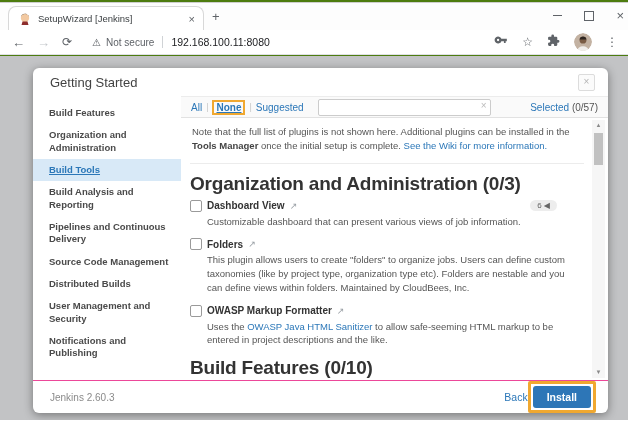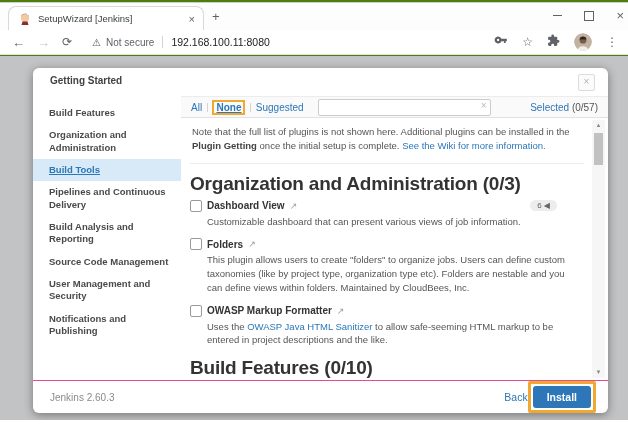--- a/index.html
+++ b/index.html
@@ -36,21 +36,21 @@
   .menu-dots{font-size:12px;color:#5f6368;}
   .avatar{width:18px;height:18px;border-radius:50%;overflow:hidden;}
 
   
   .viewport{position:absolute;left:0;top:56px;width:628px;height:364px;background:#c2c3c5;}
   .bottomstrip{position:absolute;left:0;top:420px;width:628px;height:8px;background:#fff;}
 
   .dialog{position:absolute;left:33px;top:12px;width:575px;height:345px;background:#fff;
           border-radius:6px;box-shadow:0 2px 10px rgba(0,0,0,.4);box-sizing:border-box;}
   .dlg-header{height:28px;position:relative;}
-  .dlg-title{position:absolute;left:17px;top:7px;font-size:10px;font-weight:bold;color:#424242;}
+  .dlg-title{position:absolute;left:17px;top:7px;font-size:13px;font-weight:normal;color:#424242;}
   .dlg-close{position:absolute;right:13px;top:6px;width:15px;height:15px;border:1px solid #dcdcdc;
              border-radius:2px;background:#fbfbfb;color:#b4b4b4;font-size:10px;line-height:14px;
              text-align:center;}
 
   .dlg-body{display:flex;height:284px;}
   .sidebar{width:148px;padding-top:6px;box-sizing:border-box;flex:0 0 auto;}
   .side-item{padding:5px 4px 5px 16px;font-size:9.5px;font-weight:bold;color:#4a4a4a;line-height:1.3;}
   .side-item.selected{background:#d8e9f7;color:#2b77b8;text-decoration:underline;}
 
   .content{flex:1;position:relative;min-width:0;}
@@ -163,23 +163,24 @@
       <div class="dlg-header">
         <span class="dlg-title">Getting Started</span>
         <span class="dlg-close">×</span>
       </div>
 
       <div class="dlg-body">
         <div class="sidebar">
           <div class="side-item">Build Features</div>
           <div class="side-item">Organization and Administration</div>
           <div class="side-item selected">Build Tools</div>
+          <div class="side-item">Build Analysis and Reporting</div>
           <div class="side-item">Pipelines and Continuous Delivery</div>
-          <div class="side-item">Build Analysis and Reporting</div>
           <div class="side-item">Source Code Management</div>
+          <div class="side-item">Distributed Builds</div>
           <div class="side-item">User Management and Security</div>
           <div class="side-item">Notifications and Publishing</div>
         </div>
 
         <div class="content">
           <div class="filterbar">
             <span class="flink">All</span>
             <span class="fsep">|</span>
             <span class="none-wrap"><span class="flink">None</span></span>
             <span class="fsep">|</span>
@@ -189,21 +190,21 @@
               <span class="search-clear">×</span>
             </span>
             <span class="sel-label">
               <span>Selected</span>
               <span class="sel-count">(0/57)</span>
             </span>
           </div>
 
           <div class="scroll">
             <div class="note">
-              <span>Note that the full list of plugins is not shown here. Additional plugins can be installed in the </span><b>Plugin Getting</b><span> once the initial setup is complete. </span><span class="bluelink">See the Wiki for more information.</span>
+              <span>Note that the full list of plugins is not shown here. Additional plugins can be installed in the </span><b>Tools Manager</b><span> once the initial setup is complete. </span><span class="bluelink">See the Wiki for more information.</span>
             </div>
 
             <div class="sec-h">Organization and Administration (0/3)</div>
 
             <div class="plugin">
               <div class="p-row">
                 <span class="checkbox"></span>
                 <span>Dashboard View</span>
                 <span class="ext">↗</span>
                 <span class="badge">6 ◀</span>

